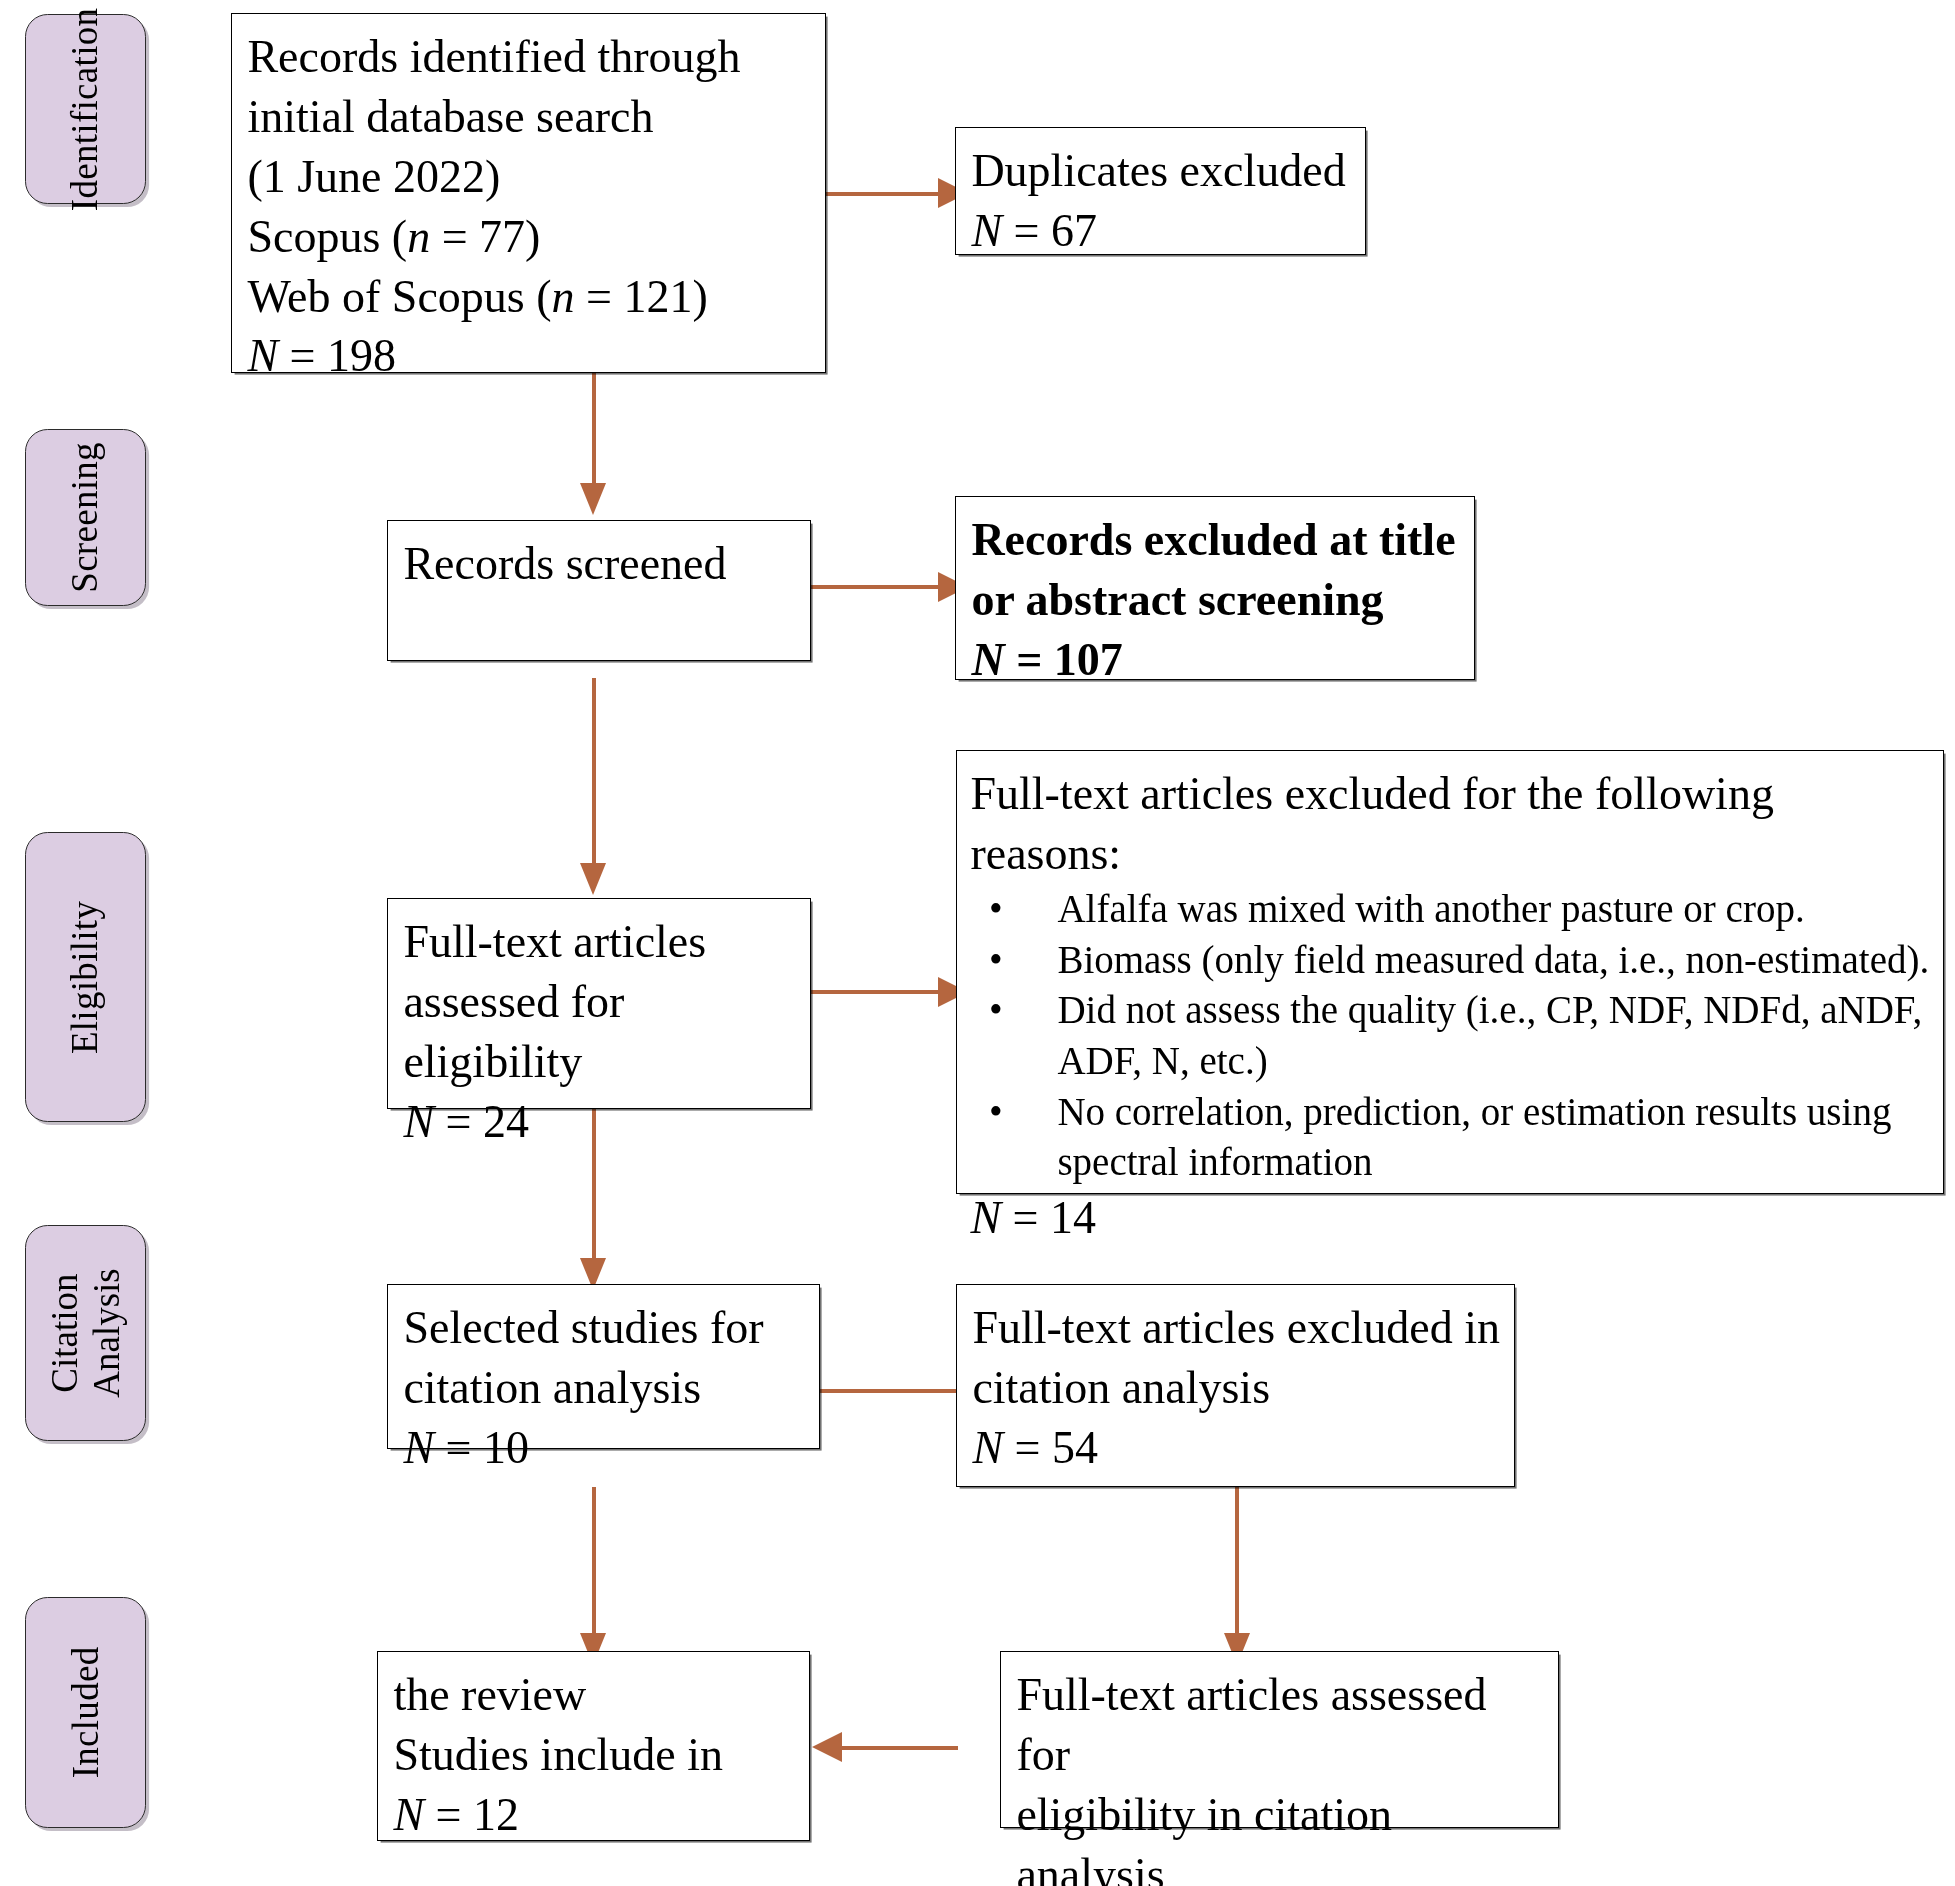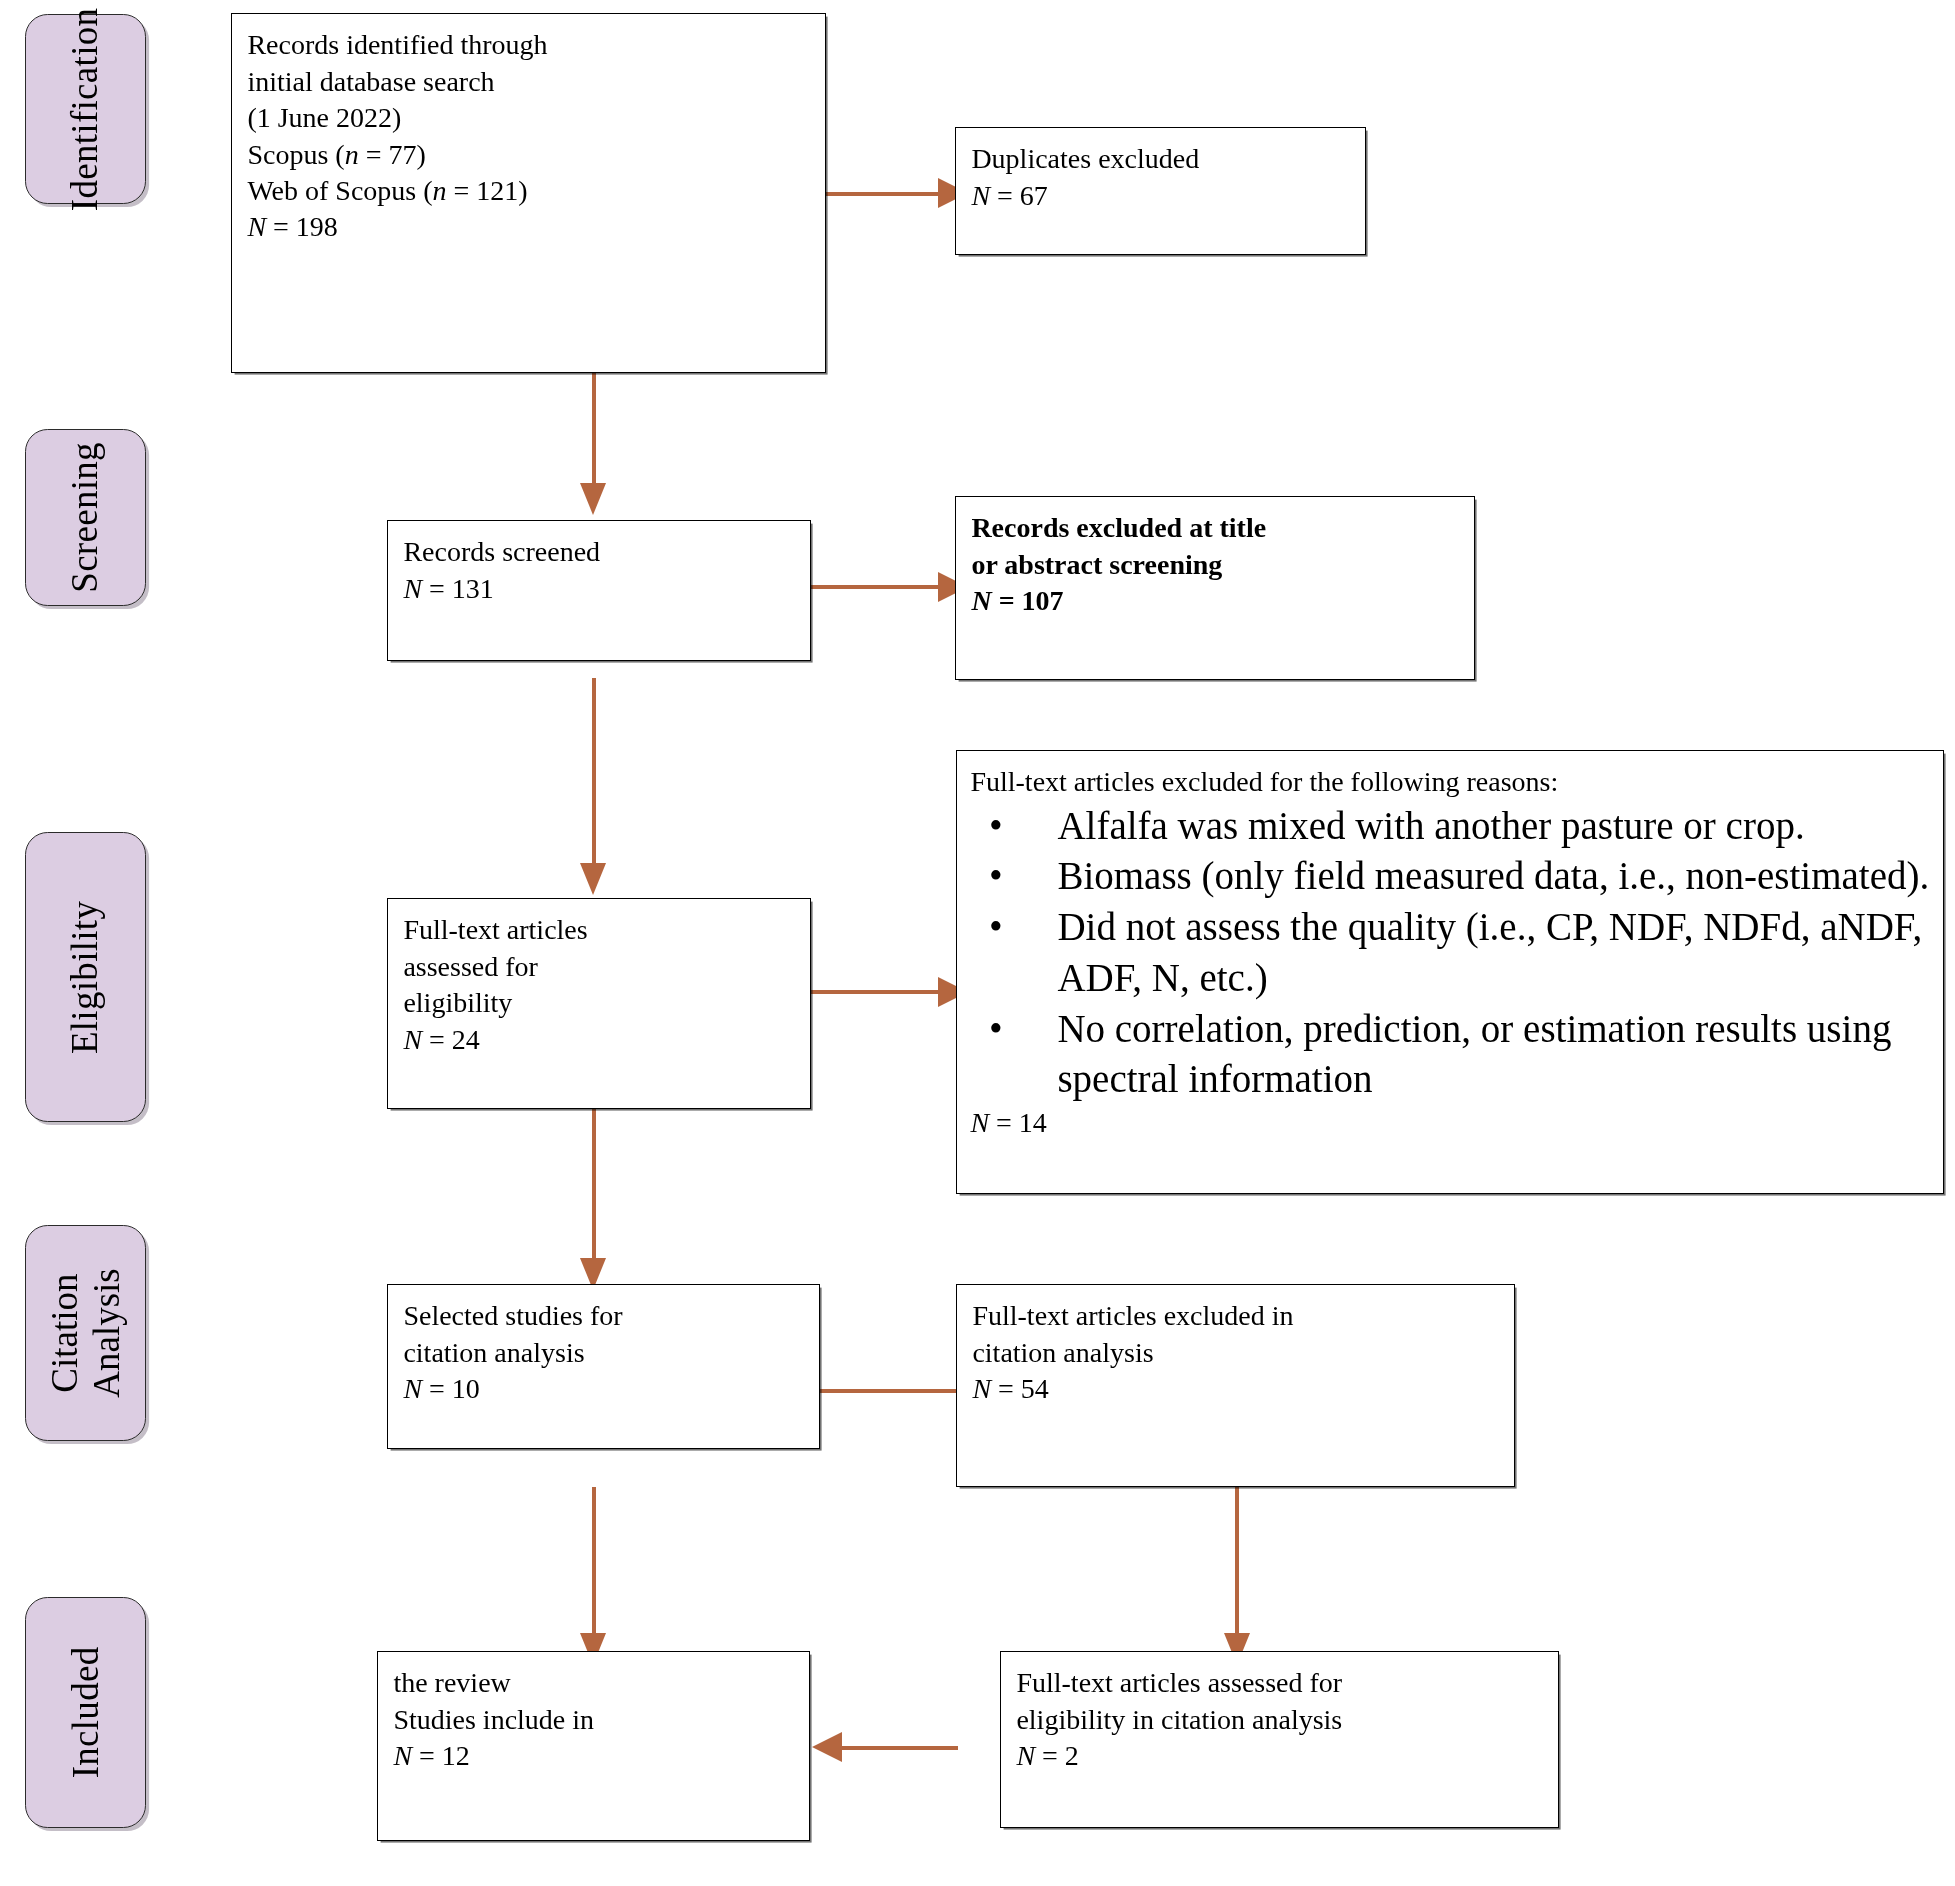--- a/index.html
+++ b/index.html
@@ -60,21 +60,21 @@
   .fbox {
     position: absolute;
     background: #ffffff;
     border: 1.5px solid #000000;
     box-sizing: border-box;
     box-shadow: 2.6px 2.6px 0 -1px rgba(0,0,0,0.55);
     padding: 13.4px 13.4px 9.2px 15.4px;
   }
   .fbox p {
     margin: 0;
-    font-size: 28px;
+    font-size: 46px;
     line-height: 1.30;
     white-space: pre-wrap;
   }
 
   .ital { font-style: italic; }
 
   
   .reasons {
     margin: 0;
     padding: 0;
@@ -190,21 +190,20 @@
     <p><span class="ital">N</span><span> = 198</span></p>
   </div>
 
   <div class="fbox" style="left:955px; top:127px; width:411px; height:128px;">
     <p>Duplicates excluded</p>
     <p><span class="ital">N</span><span> = 67</span></p>
   </div>
 
   <div class="fbox" style="left:387px; top:520px; width:424px; height:141px;">
     <p>Records screened</p>
-    <p><span class="ital">N</span><span> = 131</span></p>
   </div>
 
   <div class="fbox" style="left:955px; top:496px; width:520px; height:184px;font-weight:bold;">
     <p>Records excluded at title</p>
     <p>or abstract screening</p>
     <p><span class="ital">N</span><span> = 107</span></p>
   </div>
 
   <div class="fbox" style="left:387px; top:898px; width:424px; height:211px;">
     <p>Full-text articles</p>

